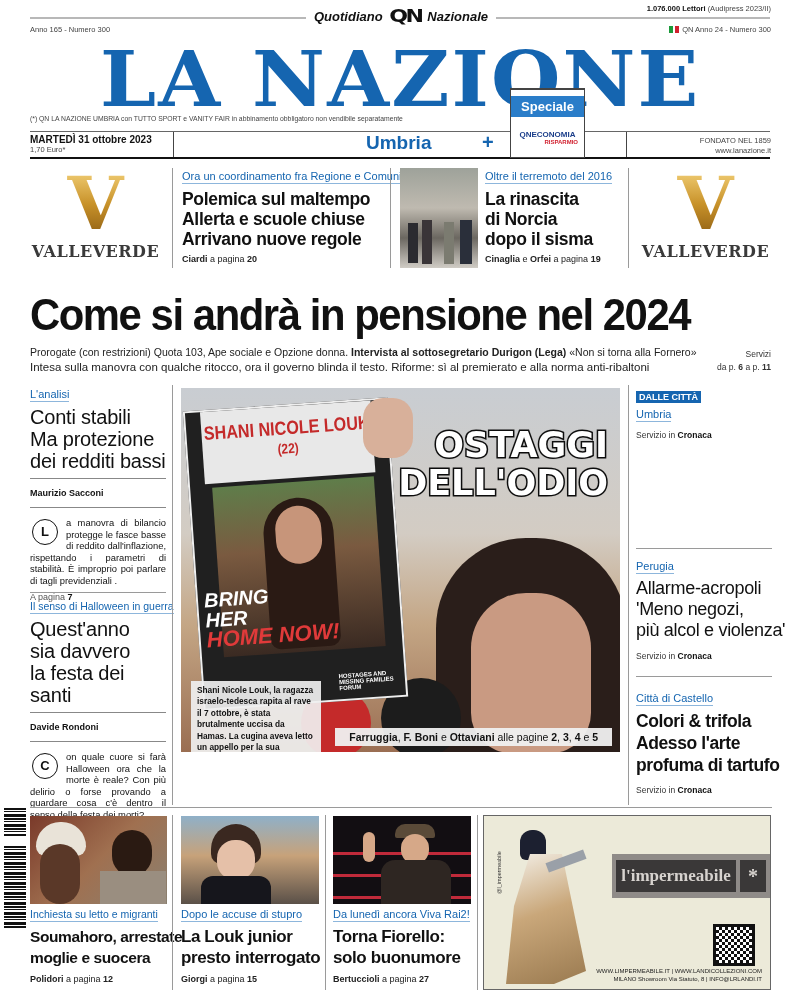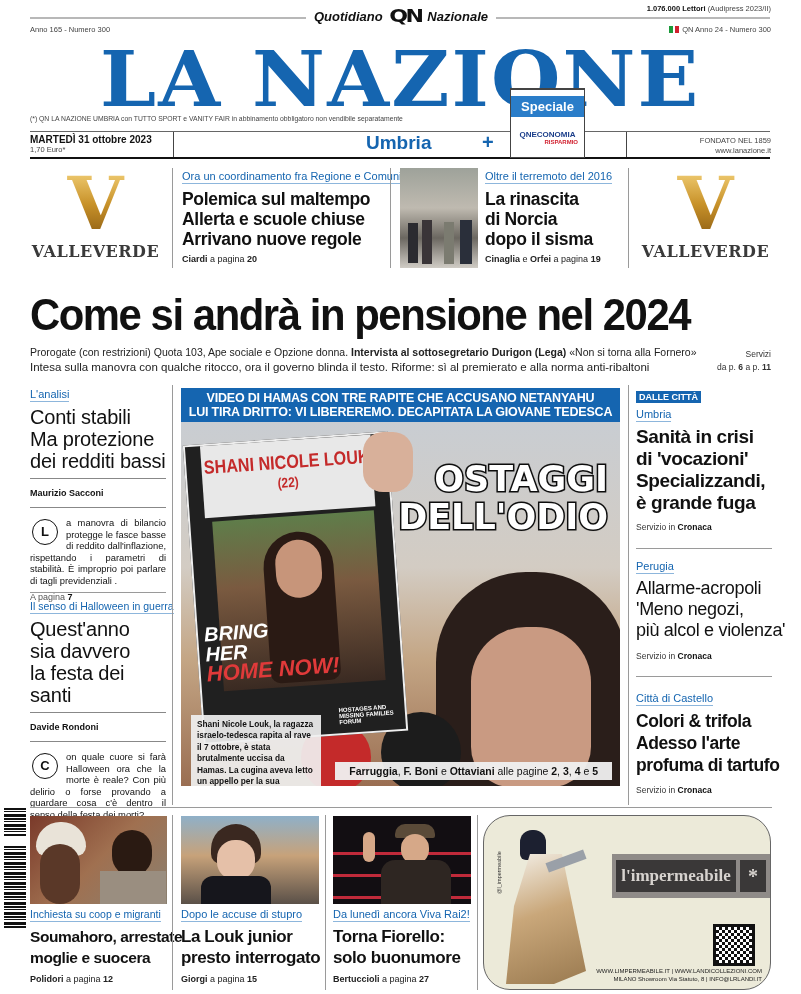--- a/index.html
+++ b/index.html
@@ -200,24 +200,20 @@
     <span class="dropcap">C</span>
     <span>on quale cuore si farà Halloween ora che la morte è reale? Con più delirio o forse provando a guardare cosa c'è dentro il senso della festa dei morti?</span>
   </div>
   <div class="pageref" style="margin-top:5px;color:#555;">
     <span>A pagina</span> <b style="color:#111">4</b>
   </div>
 </div>
 <div class="vrule" style="top:385px;left:172px;height:420px;"></div>
 
 <div class="abs" style="top:388px;left:181px;width:439px;">
-  <div class="photo-banner">
-    <div>VIDEO DI HAMAS CON TRE RAPITE CHE ACCUSANO NETANYAHU</div>
-    <div>LUI TIRA DRITTO: VI LIBEREREMO. DECAPITATA LA GIOVANE TEDESCA</div>
-  </div>
   <div class="photo" style="position:relative;height:364px;">
 
     <div style="position:absolute;left:255px;top:150px;width:190px;height:240px;border-radius:90px 90px 0 0;background:#2a1e1a;"></div>
     <div style="position:absolute;left:290px;top:205px;width:120px;height:160px;border-radius:55px 55px 40px 40px;background:#c99a82;"></div>
 
     <div style="position:absolute;left:120px;top:300px;width:70px;height:70px;border-radius:50%;background:#c42a2a;"></div>
     <div style="position:absolute;left:200px;top:290px;width:80px;height:80px;border-radius:50%;background:#1c1c1c;"></div>
 
     <div class="poster" style="position:absolute;left:12px;top:16px;width:205px;height:300px;">
       <div class="poster-top">
@@ -247,26 +243,20 @@
     </div>
   </div>
 </div>
 <div class="vrule" style="top:385px;left:628px;height:420px;"></div>
 
 <div class="abs" style="top:386px;left:636px;width:140px;">
   <span class="tag-dalle">DALLE CITTÀ</span>
 </div>
 <div class="abs" style="top:404px;left:636px;width:142px;">
   <span class="kicker">Umbria</span>
-  <div class="right-h" style="margin-top:4px;">
-    <div>Sanità in crisi</div>
-    <div>di 'vocazioni'</div>
-    <div>Specializzandi,</div>
-    <div>è grande fuga</div>
-  </div>
   <div class="servizio" style="margin-top:8px;">
     <span>Servizio in</span> <b>Cronaca</b>
   </div>
 </div>
 <div class="abs rule" style="top:548px;left:636px;width:136px;"></div>
 
 <div class="abs" style="top:556px;left:636px;width:150px;">
   <span class="kicker">Perugia</span>
   <div class="right-h-light" style="margin-top:4px;white-space:nowrap;">
     <div>Allarme-acropoli</div>
@@ -296,21 +286,21 @@
 <div class="abs barcode" style="top:808px;left:4px;width:22px;height:28px;"></div>
 <div class="abs barcode" style="top:846px;left:4px;width:22px;height:82px;"></div>
 
 <div class="abs" style="top:816px;left:30px;width:137px;">
   <div class="bottom-photo" style="height:88px;background:linear-gradient(135deg,#7a3a2a 0%,#a07050 50%,#8a8070 100%);position:relative;">
     <div style="position:absolute;left:6px;top:6px;width:50px;height:34px;border-radius:25px 25px 10px 10px;background:#e9e3d8;"></div>
     <div style="position:absolute;left:10px;top:28px;width:40px;height:60px;border-radius:20px;background:#5a3828;"></div>
     <div style="position:absolute;left:82px;top:14px;width:40px;height:46px;border-radius:20px;background:#2a1a12;"></div>
     <div style="position:absolute;left:70px;top:55px;width:66px;height:34px;background:#9a8e80;"></div>
   </div>
-  <span class="kicker" style="margin-top:4px;font-size:10.5px;">Inchiesta su coop e migranti</span>
+  <span class="kicker" style="margin-top:4px;font-size:10.5px;">Inchiesta su letto e migranti</span>
   <div class="bottom-h" style="margin-top:4px;font-size:15.5px;">
     <div>Soumahoro, arrestate</div>
     <div>moglie e suocera</div>
   </div>
   <div class="pageref" style="margin-top:6px;">
     <b>Polidori</b> <span>a pagina</span> <b>12</b>
   </div>
 </div>
 <div class="vrule" style="top:815px;left:172px;height:175px;"></div>
 
@@ -345,21 +335,21 @@
   <div class="bottom-h" style="margin-top:4px;">
     <div>Torna Fiorello:</div>
     <div>solo buonumore</div>
   </div>
   <div class="pageref" style="margin-top:6px;">
     <b>Bertuccioli</b> <span>a pagina</span> <b>27</b>
   </div>
 </div>
 <div class="vrule" style="top:815px;left:477px;height:175px;"></div>
 
-<div class="abs ad" style="top:815px;left:483px;width:288px;height:175px;border-radius:27px;">
+<div class="abs ad" style="top:815px;left:483px;width:288px;height:175px;">
   <div style="position:absolute;left:12px;top:8px;width:8px;height:70px;writing-mode:vertical-rl;transform:rotate(180deg);font-size:5.5px;color:#333;">@l_impermeabile</div>
 
   <div style="position:absolute;left:36px;top:14px;width:26px;height:30px;border-radius:12px 12px 6px 6px;background:#1c2030;"></div>
   <div style="position:absolute;left:22px;top:38px;width:80px;height:130px;background:linear-gradient(160deg,#f4f0e8 0%,#c9a77a 45%,#9a7a50 100%);clip-path:polygon(30% 0,70% 0,100% 90%,60% 100%,0 100%,10% 40%);"></div>
   <div style="position:absolute;left:62px;top:40px;width:40px;height:10px;background:#9aa0a8;transform:rotate(-20deg);"></div>
 
   <div class="ad-logo" style="position:absolute;left:128px;top:38px;width:158px;height:44px;">
     <div style="display:flex;height:100%;align-items:center;padding:4px;gap:4px;">
       <div class="ad-logo-inner" style="flex:1;height:32px;line-height:32px;">l'impermeabile</div>
       <div class="ad-logo-inner" style="width:26px;height:32px;line-height:32px;font-size:20px;">*</div>

